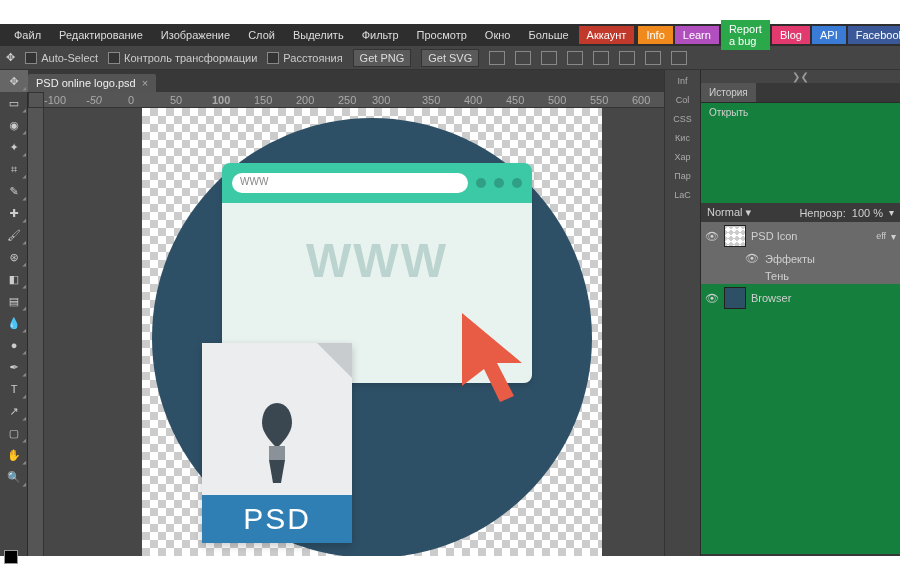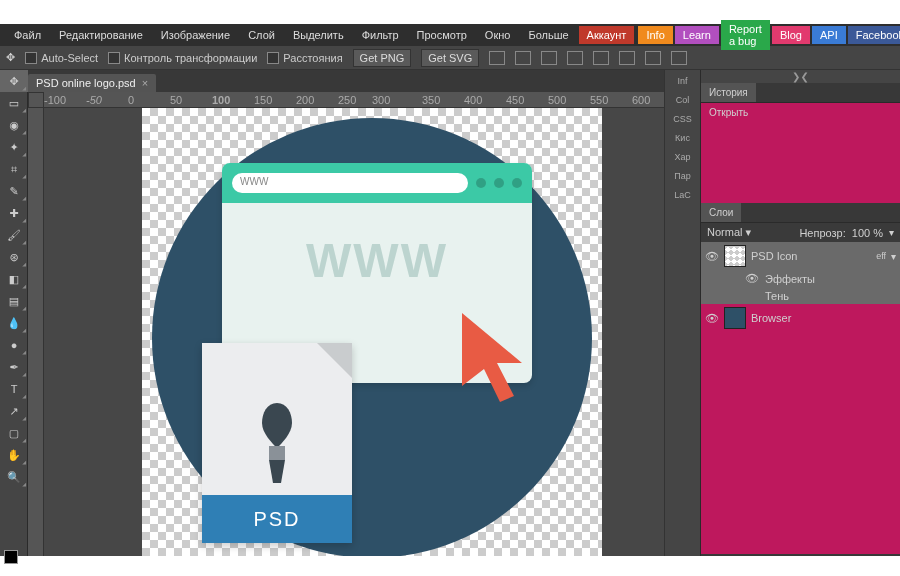--- a/index.html
+++ b/index.html
@@ -39,27 +39,27 @@
 .circle { position:absolute; top:10px; left:10px; width:440px; height:440px; border-radius:50%; background:#2e5067;}
 .browser { position:absolute; top:55px; left:80px; width:310px; height:220px; background:#e8f2ef; border-radius:8px; overflow:hidden; box-shadow:0 3px 6px rgba(0,0,0,.15);}
 .browser .tb { height:40px; background:#3cc9a6; display:flex; align-items:center; padding:0 10px; gap:8px;}
 .browser .addr { flex:1; height:20px; background:#fff; border-radius:10px; font-size:10px; color:#888; padding:3px 8px;}
 .browser .dot { width:10px; height:10px; border-radius:50%; background:rgba(0,0,0,.2);}
 .browser .www { text-align:center; font-size:48px; font-weight:700; color:#bcd4cf; margin-top:30px; letter-spacing:2px;}
 .cursor-arrow { position:absolute; top:200px; left:310px; }
 .psd-file { position:absolute; top:235px; left:60px; width:150px; height:200px; background:#ecedef; box-shadow:0 3px 8px rgba(0,0,0,.2);}
 .psd-file .fold { position:absolute; top:0; right:0; width:0; height:0; border-left:35px solid transparent; border-top:35px solid #c9ccce;}
 .psd-file .brush-ic { position:absolute; top:55px; left:45px; }
-.psd-file .band { position:absolute; bottom:0; left:0; right:0; height:48px; background:#2f7fb5; color:#fff; font-size:20px; font-weight:400; display:flex; align-items:center; justify-content:center; letter-spacing:2px;}
+.psd-file .band { position:absolute; bottom:0; left:0; right:0; height:48px; background:#2f7fb5; color:#fff; font-size:30px; font-weight:400; display:flex; align-items:center; justify-content:center; letter-spacing:2px;}
 .rightcol { width:36px; background:#454545; border-left:1px solid #333; display:flex; flex-direction:column; align-items:center; padding-top:6px; gap:9px;}
 .rightcol .lbl { font-size:9px; color:#aaa; writing-mode:horizontal-tb;}
 .panels { width:200px; background:#454545; border-left:1px solid #2a2a2a; display:flex; flex-direction:column;}
 .panel-head { background:#383838; padding:0; display:flex; border-bottom:1px solid #2a2a2a;}
 .panel-head .ph { padding:4px 8px; background:#545454; font-size:10px;}
-.panel-body { background:#be185d; }
+.panel-body { background:#15803d; }
 .hist-item { padding:4px 8px; font-size:10px;}
 .collapse { text-align:center; padding:1px; color:#999; font-size:10px;}
 .layers-opts { display:flex; align-items:center; background:#3a3a3a; padding:3px 6px; gap:6px; font-size:10px;}
 .layers-opts .sel { flex:1;}
 .layer { display:flex; align-items:center; padding:3px 4px; gap:5px; font-size:10px;}
 .layer.sel { background:#6a6a6a;}
 .layer .eye { width:14px; text-align:center;}
 .layer .thumb { width:22px; height:22px; background:#fff; border:1px solid #222;
   background-image: linear-gradient(45deg,#ccc 25%,transparent 25%),linear-gradient(-45deg,#ccc 25%,transparent 25%),linear-gradient(45deg,transparent 75%,#ccc 75%),linear-gradient(-45deg,transparent 75%,#ccc 75%);
   background-size:6px 6px;}
@@ -216,23 +216,20 @@
   </div>
 
   <div class="panels">
     <div class="collapse">❯❮</div>
     <div class="panel-head">
       <span class="ph">История</span>
     </div>
     <div class="panel-body" style="height:100px;">
       <div class="hist-item">Открыть</div>
     </div>
-    <div class="panel-head">
-      <span class="ph">Слои</span>
-    </div>
     <div class="layers-opts">
       <span class="sel"><span>Normal</span> ▾</span>
       <span>Непрозр:</span>
       <span>100 %</span>▾
     </div>
     <div class="panel-body" style="flex:1; display:flex; flex-direction:column;">
       <div class="layer sel">
         <span class="eye">👁</span>
         <span class="thumb"></span>
         <span>PSD Icon</span>

